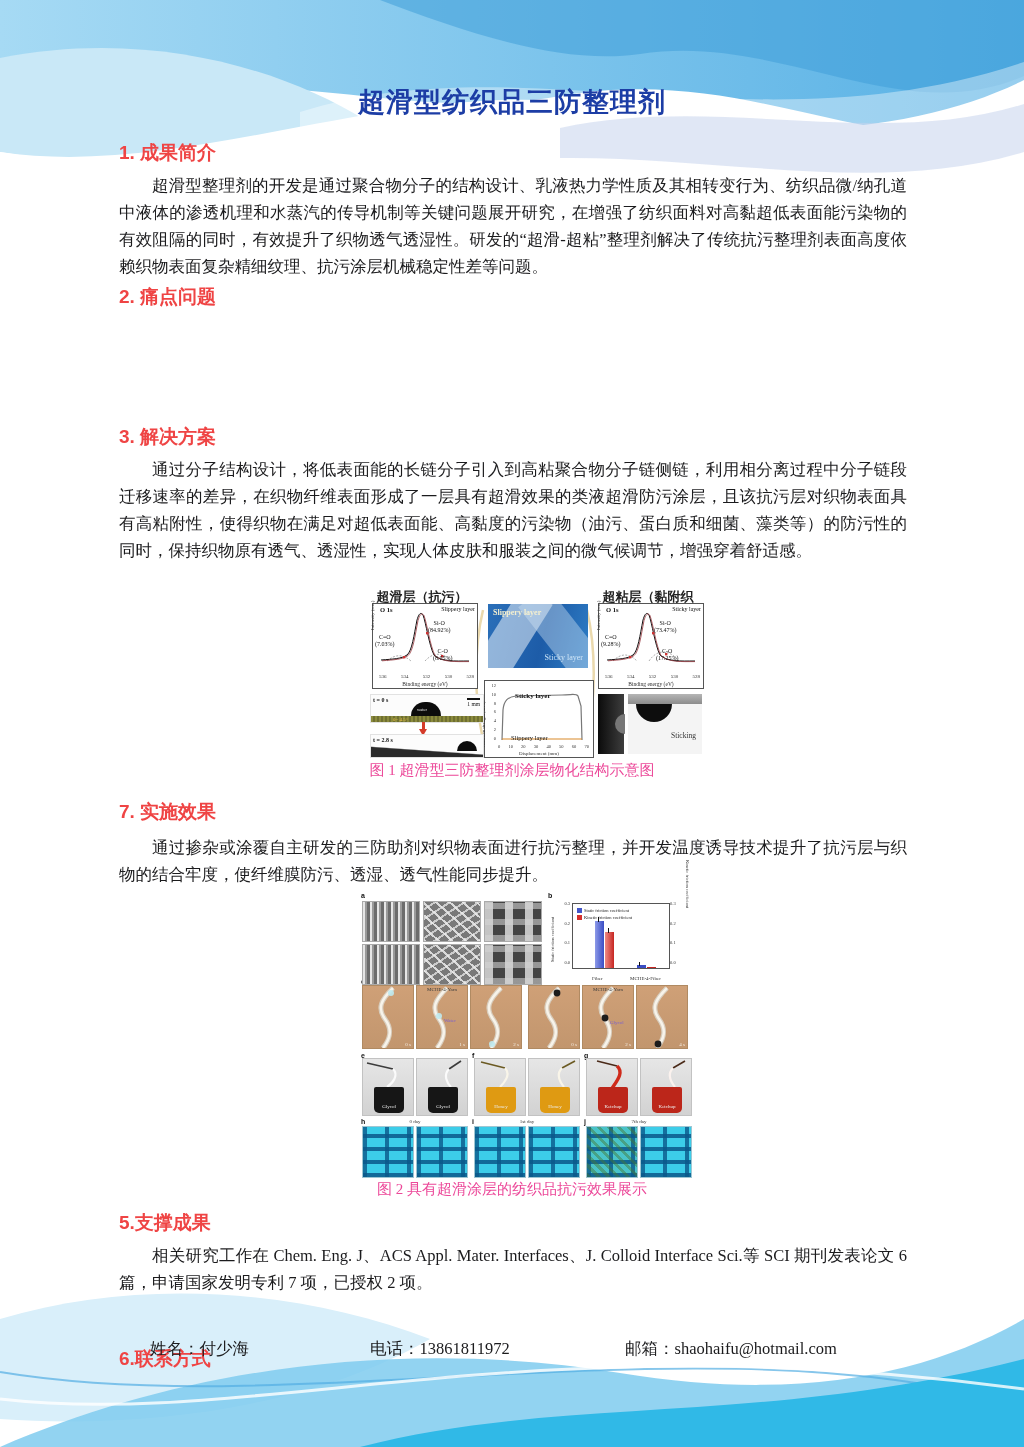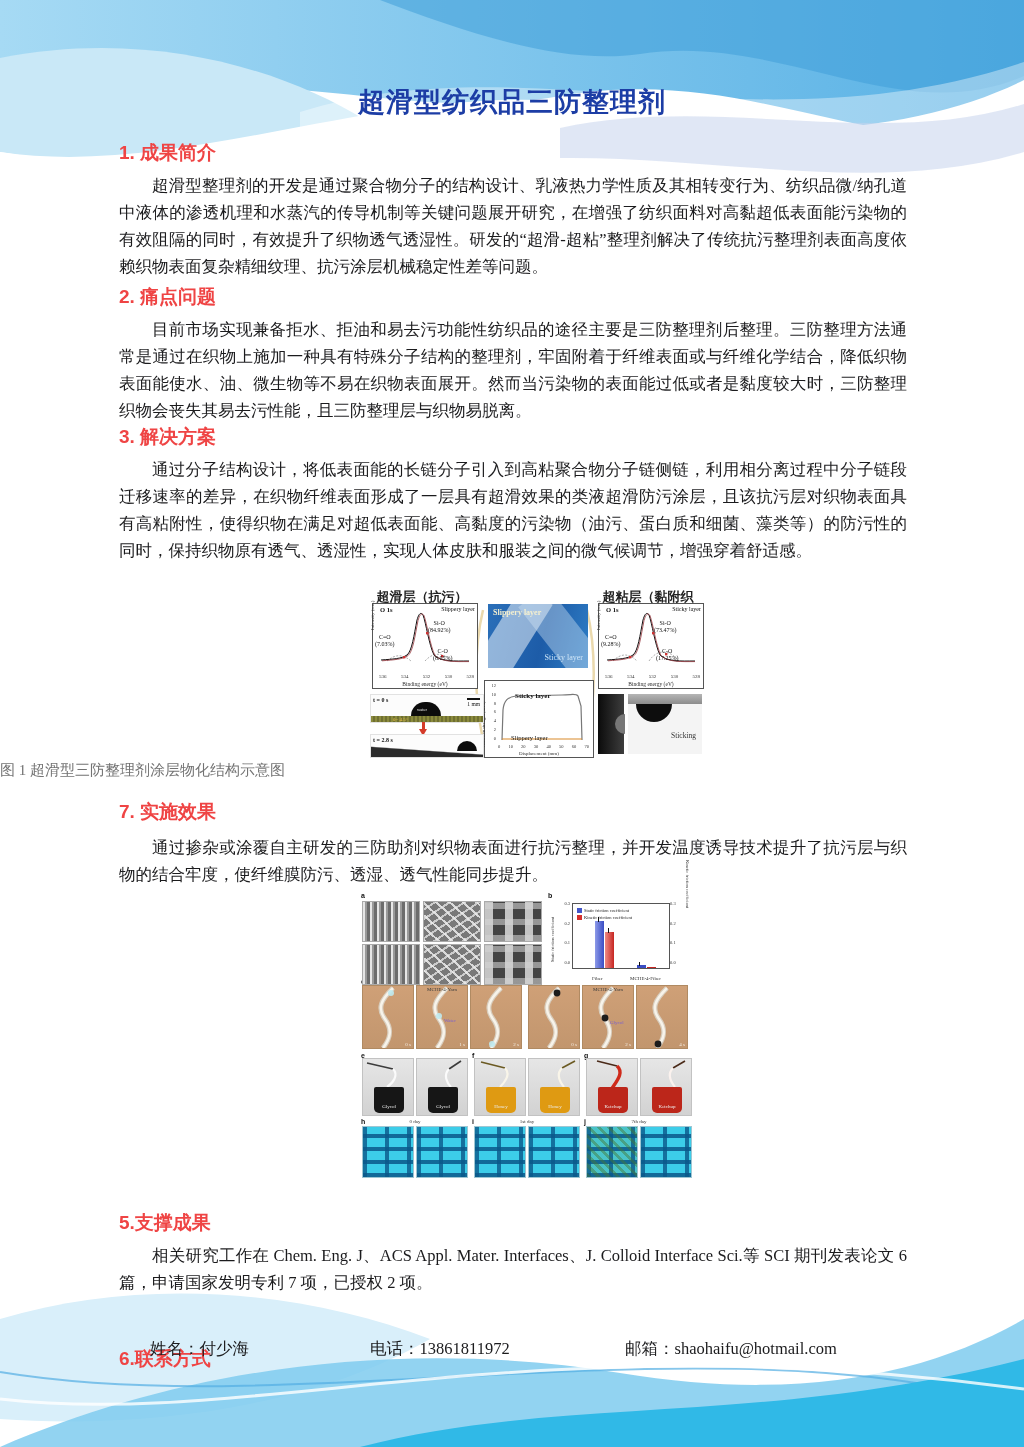--- a/index.html
+++ b/index.html
@@ -8,21 +8,21 @@
   .abs{position:absolute;}
   .deco{position:absolute;left:0;width:100%;pointer-events:none;z-index:0;}
   .content{position:absolute;inset:0;z-index:1;}
   .doc-title{position:absolute;top:84px;left:0;width:100%;text-align:center;
              font-family:"Liberation Sans",sans-serif;font-weight:bold;
              font-size:27px;color:#1c3da5;letter-spacing:1px;}
   .sec-h{position:absolute;left:119px;font-family:"Liberation Sans",sans-serif;
          font-weight:bold;font-size:19px;color:#ef4444;}
   .body-p{position:absolute;left:119px;width:788px;font-size:16.5px;line-height:27px;
           text-align:justify;text-indent:2em;color:#1b1b1d;}
-  .fig-caption{position:absolute;left:0;width:100%;text-align:left;font-size:15px;color:#737373;}
+  .fig-caption{position:absolute;left:0;width:100%;text-align:center;font-size:15px;color:#ec4899;}
 
   
   .fig1{position:absolute;left:366px;top:588px;width:338px;height:172px;}
   .fig1 .coltitle{position:absolute;top:0;width:112px;text-align:center;
                   font-size:13px;font-weight:bold;color:#222;}
   .xps{position:absolute;top:15px;width:104px;height:84px;border:1px solid #555;background:#fff;}
   .xps .ylab{position:absolute;left:-3px;top:26px;font-size:5px;color:#333;
              transform:rotate(-90deg);transform-origin:left top;white-space:nowrap;}
   .xps .peak{position:absolute;left:7px;top:2px;font-size:6.5px;font-weight:bold;color:#111;}
   .xps .layer{position:absolute;right:2px;top:2px;font-size:6px;color:#111;}
@@ -133,21 +133,20 @@
   </svg>
 
   <div class="content">
 
     <div class="doc-title">超滑型纺织品三防整理剂</div>
 
     <div class="sec-h" style="top:140px;">1. 成果简介</div>
     <div class="body-p" style="top:172px;">超滑型整理剂的开发是通过聚合物分子的结构设计、乳液热力学性质及其相转变行为、纺织品微/纳孔道中液体的渗透机理和水蒸汽的传导机制等关键问题展开研究，在增强了纺织面料对高黏超低表面能污染物的有效阻隔的同时，有效提升了织物透气透湿性。研发的“超滑-超粘”整理剂解决了传统抗污整理剂表面高度依赖织物表面复杂精细纹理、抗污涂层机械稳定性差等问题。</div>
 
     <div class="sec-h" style="top:284px;">2. 痛点问题</div>
-    <div class="body-p" style="top:316px;">目前市场实现兼备拒水、拒油和易去污功能性纺织品的途径主要是三防整理剂后整理。三防整理方法通常是通过在织物上施加一种具有特殊分子结构的整理剂，牢固附着于纤维表面或与纤维化学结合，降低织物表面能使水、油、微生物等不易在织物表面展开。然而当污染物的表面能过低或者是黏度较大时，三防整理织物会丧失其易去污性能，且三防整理层与织物易脱离。</div>
 
     <div class="sec-h" style="top:424px;">3. 解决方案</div>
     <div class="body-p" style="top:456px;">通过分子结构设计，将低表面能的长链分子引入到高粘聚合物分子链侧链，利用相分离过程中分子链段迁移速率的差异，在织物纤维表面形成了一层具有超滑效果的类液超滑防污涂层，且该抗污层对织物表面具有高粘附性，使得织物在满足对超低表面能、高黏度的污染物（油污、蛋白质和细菌、藻类等）的防污性的同时，保持织物原有透气、透湿性，实现人体皮肤和服装之间的微气候调节，增强穿着舒适感。</div>
 
     <div class="fig1">
 
       <svg class="abs" style="left:0;top:0;width:338px;height:172px;">
         <path d="M117,22 C108,60 108,110 117,152" stroke="#ead9ad" stroke-width="2.5" fill="none"></path>
         <path d="M221,22 C230,60 230,110 221,152" stroke="#ead9ad" stroke-width="2.5" fill="none"></path>
       </svg>
@@ -441,20 +440,21 @@
       <span class="daylab" style="left:112px;top:227px;">1st day</span>
       <span class="daylab" style="left:224px;top:227px;">7th day</span>
       <div class="meshp" style="left:0;top:234px;"></div>
       <div class="meshp" style="left:54px;top:234px;"></div>
       <div class="meshp" style="left:112px;top:234px;"></div>
       <div class="meshp" style="left:166px;top:234px;"></div>
       <div class="meshp algae" style="left:224px;top:234px;"></div>
       <div class="meshp" style="left:278px;top:234px;"></div>
     </div>
 
+    <div class="fig-caption" style="top:1180px;">图 2  具有超滑涂层的纺织品抗污效果展示</div>
 
     <div class="sec-h" style="top:1210px;">5.支撑成果</div>
     <div class="body-p" style="top:1242px;">相关研究工作在 Chem. Eng. J、ACS Appl. Mater. Interfaces、J. Colloid Interface Sci.等 SCI 期刊发表论文 6 篇，申请国家发明专利 7 项，已授权 2 项。</div>
 
     <div class="sec-h" style="top:1346px;">6.联系方式</div>
     <div class="contact-row">
       <span class="abs" style="left:150px;">姓名：付少海</span>
       <span class="abs" style="left:370px;">电话：13861811972</span>
       <span class="abs" style="left:625px;">邮箱：shaohaifu@hotmail.com</span>
     </div>

